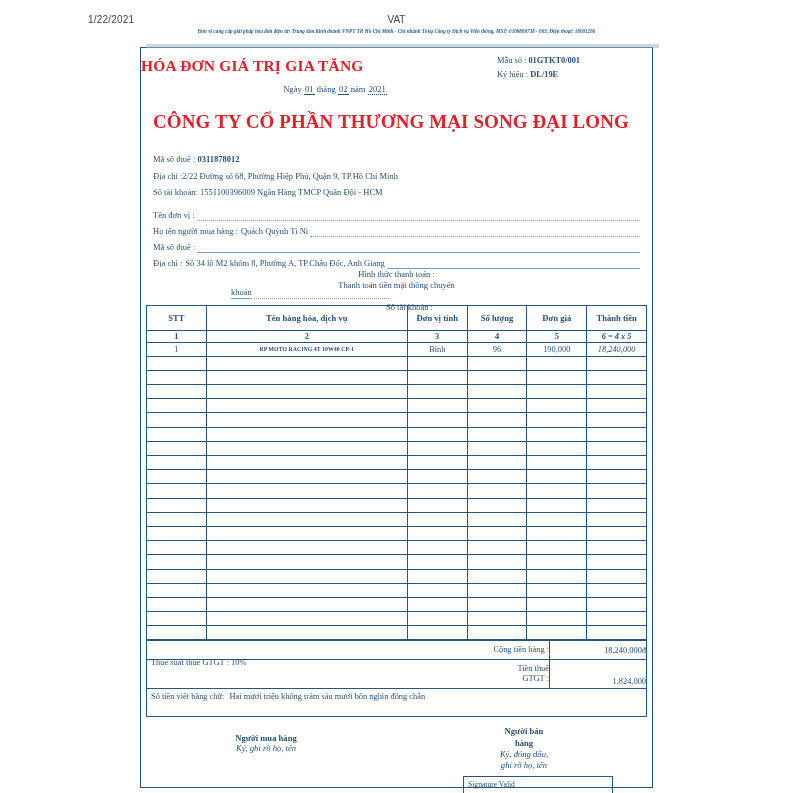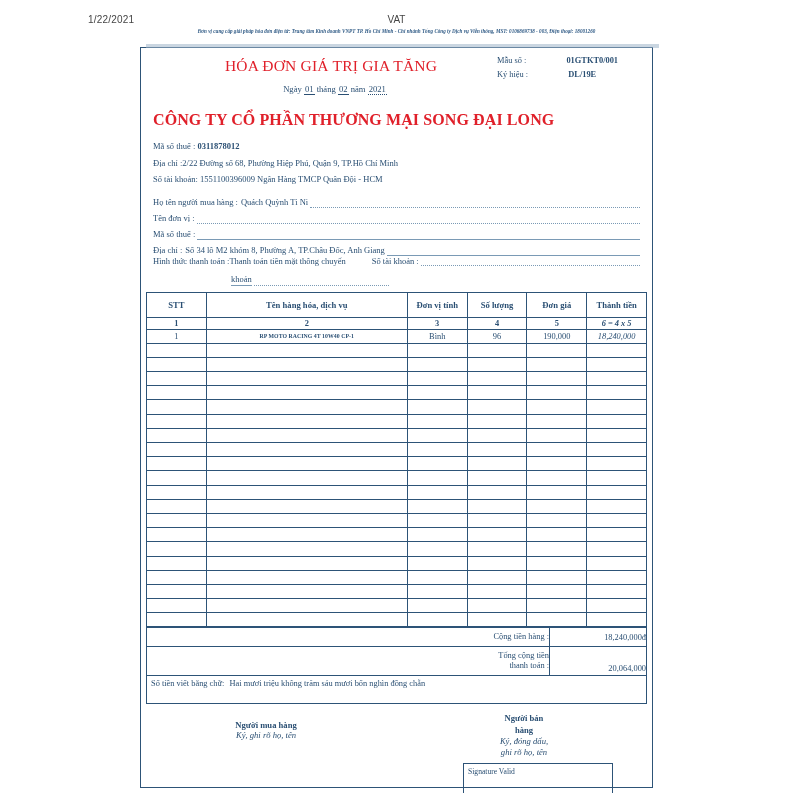--- a/index.html
+++ b/index.html
@@ -84,23 +84,23 @@
   
   .title-block {
     position: relative;
     height: 63px;
   }
   .inv-title {
     position: absolute;
     left: 0;
     top: 9px;
     width: 380px;
-    text-align: center;
+    text-align: left;
     font-size: 15.5px;
-    font-weight: normal;
+    font-weight: bold;
     color: #e0202a;
     letter-spacing: .2px;
   }
   .inv-date {
     position: absolute;
     left: 4px;
     top: 36px;
     width: 380px;
     text-align: center;
     font-size: 8.6px;
@@ -117,38 +117,38 @@
   }
   .meta {
     position: absolute;
     right: 10px;
     top: 6px;
     width: 145px;
     font-size: 8.4px;
     line-height: 1.62;
   }
   .meta div { white-space: nowrap; }
-  .meta b { font-weight: bold; margin-left: 38px; }
+  .meta b { font-weight: bold; }
   .meta .so-val {
     color: #e0202a;
     font-weight: bold;
     font-size: 11.5px;
     letter-spacing: .3px;
   }
 
   
   .seller {
     padding: 0 0 0 12px;
   }
   .seller-name {
-    font-size: 16px;
+    font-size: 19px;
     font-weight: bold;
     color: #e0202a;
     letter-spacing: .1px;
-    margin-bottom: 9px;
+    margin-bottom: 18px;
   }
   .kv {
     font-size: 8.5px;
     line-height: 1.95;
     white-space: nowrap;
   }
   .kv b { font-weight: bold; }
 
   
   .buyer {
@@ -175,25 +175,26 @@
     height: 9px;
     margin-left: 2px;
   }
   .bvalue-underline {
     flex: 0 0 auto;
     padding-bottom: 1px;
     border-bottom: 1px solid #7a9ab5;
   }
   .pay-row {
     display: flex;
-    align-items: flex-start;
+    align-items: center;
     height: 15px;
     white-space: nowrap;
-  }
-  .pay-row .lbl2 { padding-left: 26px; }
+    flex-direction: column;
+  }
+  .pay-row .lbl2 { padding-left: 26px; margin-top: 11px; }
   .pay-wrap-2 {
     display: flex;
     align-items: flex-end;
     height: 15px;
     padding-left: 78px;
     white-space: nowrap;
   }
   .pay-wrap-2 .dots {
     width: 135px;
     border-bottom: 1px dotted #7a9ab5;
@@ -367,26 +368,26 @@
         <span>Địa chỉ :</span><span>2/22 Đường số 68, Phường Hiệp Phú, Quận 9, TP.Hồ Chí Minh</span>
       </div>
       <div class="kv">
         <span>Số tài khoản:</span>
         <span>1551100396009 Ngân Hàng TMCP Quân Đội - HCM</span>
       </div>
     </div>
 
     <div class="buyer">
       <div class="brow">
+        <span class="blabel">Tên đơn vị :</span>
+        <span class="bfill-dot"></span>
+      </div>
+      <div class="brow">
         <span class="blabel">Họ tên người mua hàng :</span>
         <span class="blabel" style="padding-left:3px">Quách Quỳnh Ti Ni</span>
-        <span class="bfill-dot"></span>
-      </div>
-      <div class="brow">
-        <span class="blabel">Tên đơn vị :</span>
         <span class="bfill-dot"></span>
       </div>
       <div class="brow">
         <span class="blabel">Mã số thuế :</span>
         <span class="bfill-solid"></span>
       </div>
       <div class="brow">
         <span class="blabel">Địa chỉ :</span>
         <span class="blabel" style="padding-left:3px">Số 34 lô M2 khóm 8, Phường A, TP.Châu Đốc, Anh Giang</span>
         <span class="bfill-solid"></span>
@@ -598,24 +599,27 @@
 
     <div style="padding:0 5px;">
       <table class="totals">
         <tbody>
             <tr class="row-h1">
           <td class="t-label">Cộng tiền hàng :</td>
           <td class="t-val">18,240,000đ</td>
         </tr>
         <tr class="row-h2">
           <td class="t-label">
-            <span>Tổng cộng tiền</span><br>
-            <span>thanh toán :</span>
+            <div style="position:relative">
+              <span style="position:absolute; left:4px; top:-6px; font-size:8.4px">Thuế suất thuế GTGT : 10%</span>
+              <span>Tiền thuế</span><br>
+              <span>GTGT :</span>
+            </div>
           </td>
-          <td class="t-val" style="vertical-align:bottom; padding-bottom:2px">20,064,000</td>
+          <td class="t-val" style="vertical-align:bottom; padding-bottom:2px">1,824,000</td>
         </tr>
       </tbody>
         </table>
       <div class="words">
         <span>Số tiền viết bằng chữ:</span>
         <span style="padding-left:3px">Hai mươi triệu không trăm sáu mươi bốn nghìn đồng chẵn</span>
       </div>
     </div>
 
     <div class="sigs">

